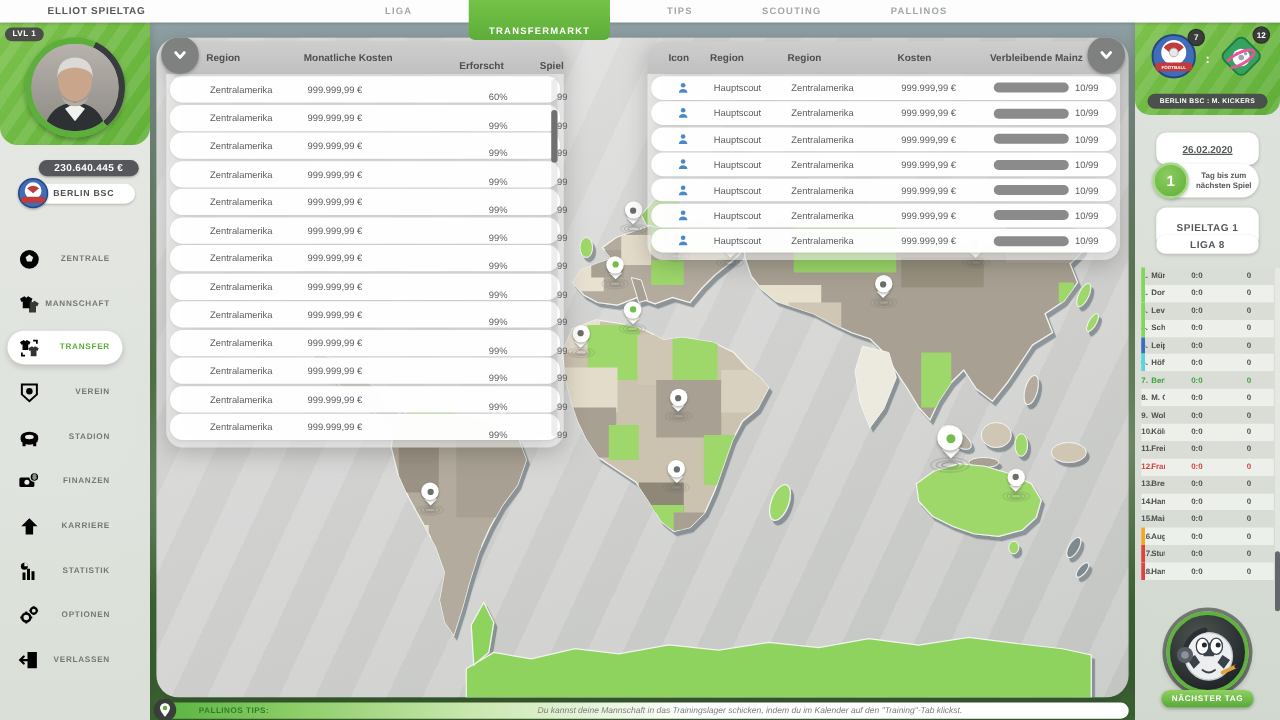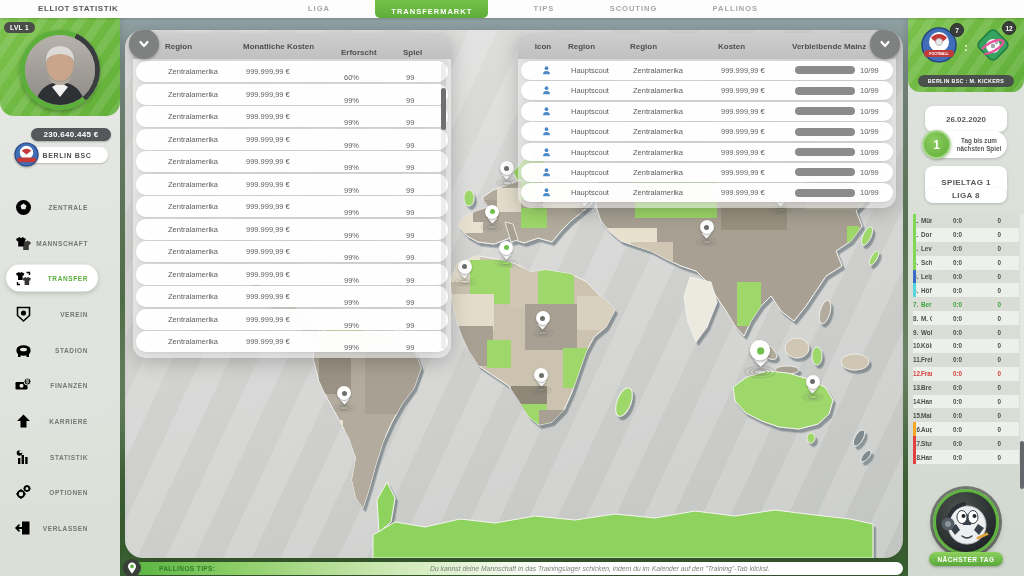--- a/index.html
+++ b/index.html
@@ -10,21 +10,21 @@
     background:
       radial-gradient(ellipse 420px 180px at 88% 62%, rgba(255,255,255,.25), transparent 70%),
       radial-gradient(ellipse 300px 140px at 4% 68%, rgba(255,255,255,.30), transparent 70%),
       linear-gradient(180deg,#93a4ab 0%, #84968f 14%, #6f8a6a 32%, #5b7f50 55%, #4a7340 76%, #3d6634 100%);
   }
   
   .topbar { position:absolute; left:0; top:0; width:1024px; height:18px; background:#fdfdfd; z-index:30; box-shadow:0 1px 2px rgba(0,0,0,.15); }
   .topbar .user { position:absolute; left:38px; top:0; line-height:18px; font-size:8px; font-weight:bold; color:#55585a; letter-spacing:.6px; }
   .tabs { position:absolute; left:298px; top:0; width:470px; height:18px; display:flex; justify-content:space-between; }
   .tab { height:18px; line-height:18px; padding:0 10px; font-size:7.5px; font-weight:bold; letter-spacing:1px; color:#a2a7a7; cursor:pointer; }
-  .tab.active { background:linear-gradient(180deg,#74c247,#5dad39); color:#fff; border-radius:0 0 5px 5px; padding:3px 16px; }
+  .tab.active { background:linear-gradient(180deg,#74c247,#5dad39); color:#fff; border-radius:0 0 5px 5px; padding:16px 16px; }
   
   .sidebar { position:absolute; left:0; top:18px; width:120px; height:558px; background:linear-gradient(180deg, rgba(233,235,231,.97), rgba(226,229,224,.95)); z-index:20; box-shadow:2px 0 6px rgba(0,0,0,.12); }
   .profile-card { position:absolute; left:0; top:0; width:120px; height:98px; border-radius:0 0 14px 14px;
     background:repeating-linear-gradient(125deg, rgba(255,255,255,.10) 0 8px, rgba(255,255,255,0) 8px 16px), linear-gradient(135deg,#7cc24c,#61b038); }
   .lvl-pill { position:absolute; left:4px; top:4px; background:#4a4d4a; color:#fff; font-size:6.5px; font-weight:bold; padding:2px 6px; border-radius:7px; letter-spacing:.4px; z-index:3; }
   .avatar-ring { position:absolute; left:20px; top:12px; width:80px; height:80px; border-radius:50%;
     background:conic-gradient(from 140deg, #5caf3a 0 68%, #383c3e 68% 100%); box-shadow:0 2px 4px rgba(0,0,0,.3); }
   .avatar { position:absolute; left:5px; top:5px; width:70px; height:70px; border-radius:50%; overflow:hidden; background:#a9a49e; }
   .money-pill { position:absolute; left:31px; top:110px; width:80px; height:13px; background:#55575a; border-radius:7px; color:#fff; font-size:8px; font-weight:bold; display:flex; align-items:center; justify-content:center; letter-spacing:.3px; box-shadow:0 1px 2px rgba(0,0,0,.25); }
   .club-pill { position:absolute; left:26px; top:129px; width:82px; height:16px; background:#fff; border-radius:9px; display:flex; align-items:center; justify-content:center; font-size:7px; font-weight:bold; color:#4e5150; letter-spacing:.6px; box-shadow:0 1px 2px rgba(0,0,0,.2); }
@@ -56,21 +56,21 @@
   .pin .r2 { width:16px; height:6px; border-color:rgba(100,100,100,.28); }
   .pin .r3 { width:22px; height:9px; border-color:rgba(100,100,100,.18); }
   
   .dtable { position:absolute; z-index:3; filter:drop-shadow(0 5px 10px rgba(0,0,0,.25)); }
   .dtable .thead { position:relative; height:26px; background:linear-gradient(180deg,#cecece,#c0c0c0); border-radius:13px 13px 0 0; display:grid; align-items:center; font-size:8px; font-weight:bold; color:#4d5052; }
   .dtable .tbody { background:rgba(252,252,252,.55); border-radius:0 0 13px 13px; padding:2px 3px 4px; }
   .trow { position:relative; background:rgba(255,255,255,.97); border-radius:10px; display:grid; align-items:center; font-size:7.5px; color:#5a5d5f; margin-bottom:1.5px; box-shadow:0 1px 2px rgba(0,0,0,.06); }
   .region-table { left:8px; top:3px; width:318px; }
   .region-table .thead { grid-template-columns:32px 78px 98px 62px 48px; }
   .region-table .trow { grid-template-columns:32px 78px 98px 62px 48px; height:21px; }
-  .region-table .c-center { text-align:left;margin-top:12px; }
+  .region-table .c-center { text-align:right;margin-top:12px; }
   .scout-table { left:393px; top:3px; width:378px; }
   .scout-table .thead { grid-template-columns:50px 62px 88px 74px 1fr; }
   .scout-table .trow { grid-template-columns:50px 62px 88px 74px 1fr; height:18.9px; }
   .scout-table .c-icon { display:flex; justify-content:center; }
   .scout-table .c-icon svg { width:11px; height:11px; fill:#4a88c7; }
   .bar-wrap { display:flex; align-items:center; gap:5px; }
   .pbar { width:60px; height:8px; background:#8a8b8a; border-radius:4px; overflow:hidden; }
   .pbar .fill { height:100%; background:linear-gradient(180deg,#9ad45f,#7dc142); border-radius:4px; }
   .chev-btn { position:absolute; width:30px; height:30px; border-radius:50%; background:#7f8080; display:flex; align-items:center; justify-content:center; box-shadow:0 1px 3px rgba(0,0,0,.3); cursor:pointer; z-index:4; }
   .chev-btn svg { width:14px; height:14px; }
@@ -85,21 +85,21 @@
   
   .rightbar { position:absolute; left:908px; top:18px; width:116px; height:558px; background:linear-gradient(180deg, rgba(229,232,227,.94), rgba(222,226,220,.92)); z-index:20; box-shadow:-2px 0 6px rgba(0,0,0,.12); }
   .match-card { position:absolute; left:0; top:0; width:116px; height:74px; border-radius:0 0 12px 12px;
     background:repeating-linear-gradient(125deg, rgba(255,255,255,.10) 0 8px, rgba(255,255,255,0) 8px 16px), linear-gradient(135deg,#7cc24c,#5fae38); }
   .match-card .colon { position:absolute; left:0; right:0; top:24px; text-align:center; color:#fff; font-weight:bold; font-size:10px; }
   .logo-l { position:absolute; left:12px; top:8px; width:38px; height:38px; }
   .logo-r { position:absolute; right:14px; top:10px; width:34px; height:34px; }
   .lvl-badge { position:absolute; width:14px; height:14px; border-radius:50%; background:#3a3e3a; border:1px solid #2b2f2b; color:#fff; font-size:6.5px; font-weight:bold; display:flex; align-items:center; justify-content:center; z-index:3; }
   .fixture-pill { position:absolute; left:10px; right:10px; bottom:5px; height:12px; background:rgba(72,75,77,.95); border-radius:6px; color:#fff; font-size:5.4px; font-weight:bold; letter-spacing:.3px; display:flex; align-items:center; justify-content:center; }
   .wpill { position:absolute; left:17px; width:82px; background:#fff; border-radius:8px; box-shadow:0 1px 3px rgba(0,0,0,.18); display:flex; align-items:center; justify-content:center; font-weight:bold; color:#55585a; }
-  .date-pill { top:88px; height:26px; font-size:8px; }
+  .date-pill { top:88px; height:26px; font-size:8px;text-decoration:underline; }
   .nextgame { top:113px; height:27px; border-radius:14px; }
   .ng-circle { position:absolute; left:-3px; top:-1px; width:29px; height:29px; border-radius:50%; background:radial-gradient(circle at 40% 35%, #8ccc60, #5fae38); border:2.5px solid #a9d88b; color:#fff; font-size:12px; font-weight:bold; display:flex; align-items:center; justify-content:center; box-shadow:0 1px 3px rgba(0,0,0,.25); }
   .ng-text { margin-left:26px; width:54px; text-align:center; font-size:6.3px; line-height:7.5px; color:#55585a; font-weight:bold; }
   .spieltag-pill { top:148px; height:33px; font-size:8px; letter-spacing:.4px; }
   .liga-pill { top:170px; height:15px; font-size:8px; letter-spacing:.4px; }
   
   .league { position:absolute; left:5px; top:196px; width:106px; }
   .lrow { position:relative; height:13.9px; display:grid; grid-template-columns:5px 14px 1fr 22px 14px; align-items:center; font-size:6.3px; font-weight:bold; color:#4b4e4b; }
   .lrow:nth-child(odd) { background:rgba(216,221,213,.88); }
   .lrow:nth-child(even) { background:rgba(239,242,237,.88); }
@@ -116,21 +116,21 @@
   .mascot-circle { position:absolute; left:25px; top:471px; width:66px; height:66px; border-radius:50%;
     background:radial-gradient(circle at 40% 30%, #4e564f, #22262a 75%); border:3px solid #5fb23d; box-shadow:0 0 0 3px rgba(38,42,38,.55), 0 3px 6px rgba(0,0,0,.35); overflow:hidden; }
   .nextday-btn { position:absolute; left:21px; top:534px; width:74px; height:14px; border-radius:8px;
     background:linear-gradient(180deg,#8ed15f,#58a83a); color:#fff; font-size:6.5px; font-weight:bold; letter-spacing:.5px;
     display:flex; align-items:center; justify-content:center; box-shadow:0 1px 3px rgba(0,0,0,.3); cursor:pointer; }
 </style>
 </head>
 <body>
 
 <div class="topbar">
-  <div class="user">ELLIOT STATISTIK</div>
+  <div class="user">ELLIOT SPIELTAG</div>
   <div class="tabs">
       <div class="tab">LIGA</div>
       <div class="tab active">TRANSFERMARKT</div>
       <div class="tab">TIPS</div>
       <div class="tab">SCOUTING</div>
       <div class="tab">PALLINOS</div>
     </div>
 </div>
 
 <div class="sidebar">

